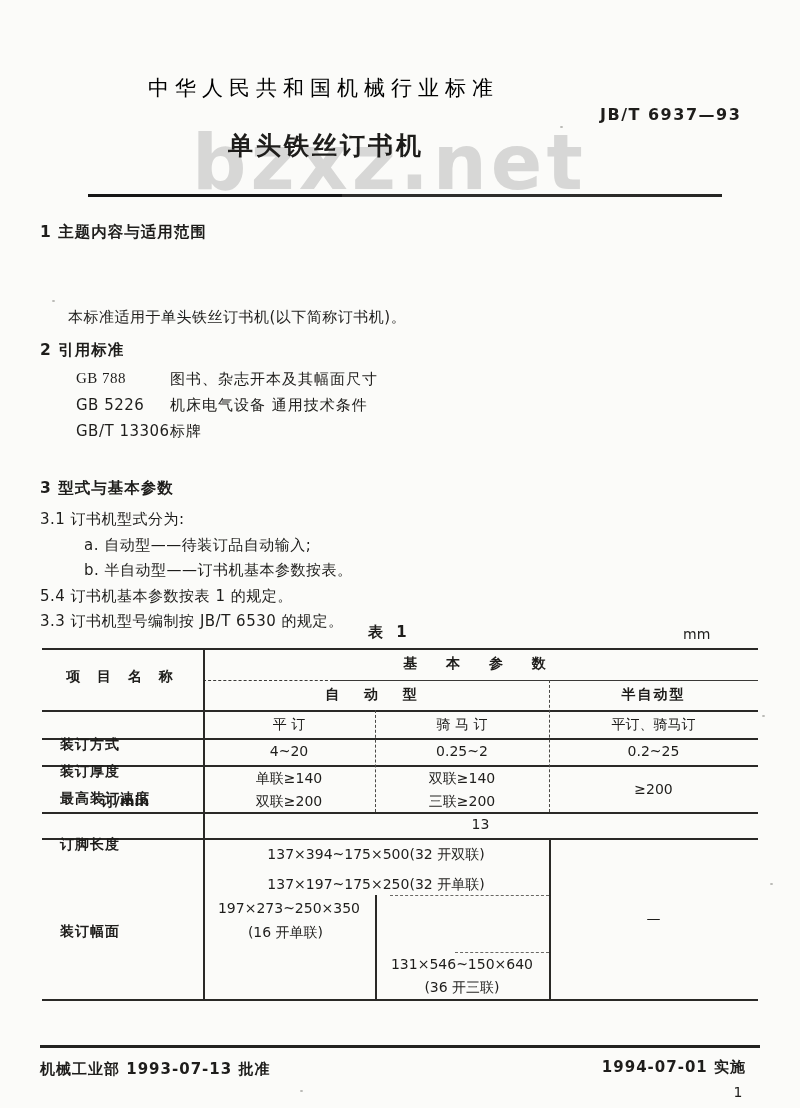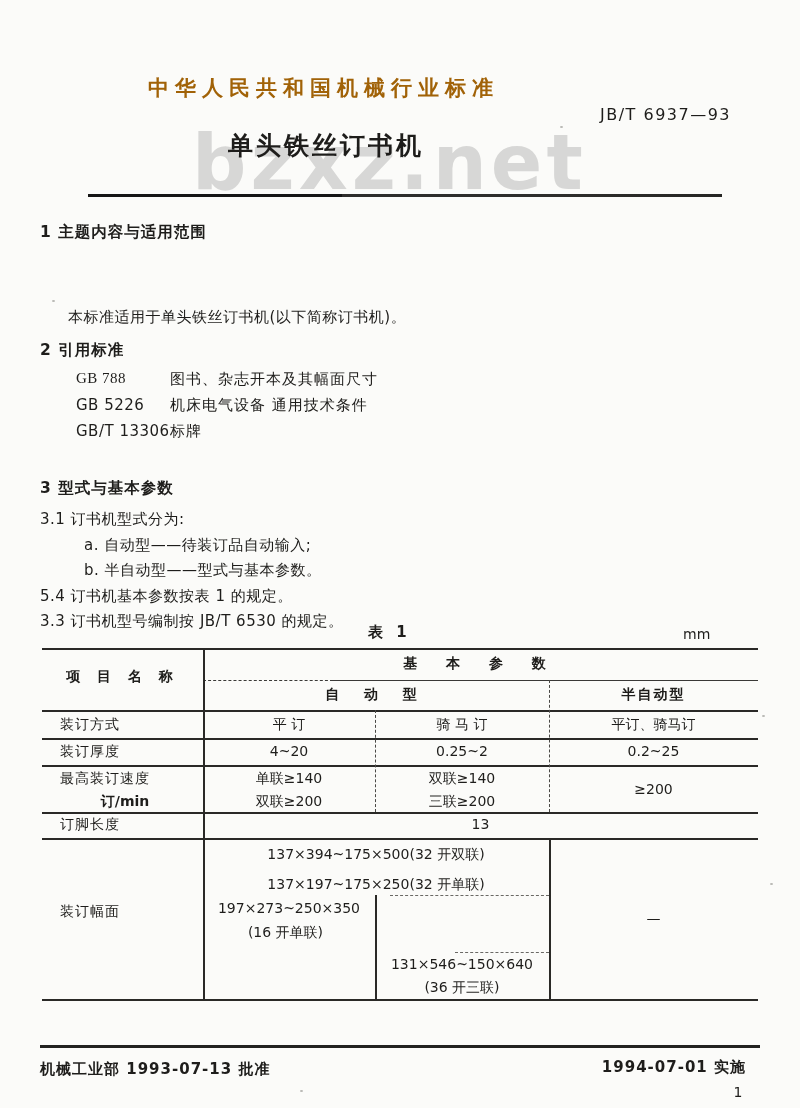--- a/index.html
+++ b/index.html
@@ -4,22 +4,22 @@
 <style>
   * { margin:0; padding:0; box-sizing:border-box; }
   html,body { background:#e8e8e8; }
   .page {
     position:relative; width:800px; height:1108px; margin:0 auto;
     background:#fbfbf9; overflow:hidden;
     font-family:"DejaVu Sans", sans-serif; color:#1e1d1b;
   }
   .abs { position:absolute; }
   
-  .org-title { top:74px; left:148px; font-size:21px; font-weight:bold; letter-spacing:6px; color:#a16207; }
-  .std-no { top:105px; left:600px; font-size:16px; font-weight:normal; letter-spacing:1.5px; }
+  .org-title { top:74px; left:148px; font-size:21px; font-weight:normal; letter-spacing:6px; color:#000000; }
+  .std-no { top:105px; left:600px; font-size:16px; font-weight:bold; letter-spacing:1.5px; }
   .doc-title { top:129px; left:228px; font-size:25px; font-weight:bold; letter-spacing:3px; }
   .watermark {
     top:118px; left:192px; font-size:76px; font-weight:bold; letter-spacing:4px;
     color:#9f9f9f; opacity:0.38; z-index:0; pointer-events:none;
   }
   .rule-top { top:194px; left:88px; width:634px; height:3px;
     background:linear-gradient(to right,#151515 0 40%, #2e2d2b 40% 75%, #262624); z-index:1; }
   
   .h-sec { font-size:15.5px; font-weight:bold; letter-spacing:1px; }
   .sec1-h { top:222px; left:40px; }
@@ -36,21 +36,21 @@
   .tbl-caption { top:623px; left:368px; font-size:15px; font-weight:bold; letter-spacing:4px; }
   .tbl-unit { top:626px; left:683px; font-size:14px; }
   
   .tbl { top:648px; left:42px; width:716px; height:353px; font-size:14px; }
   .hl { position:absolute; background:#2a2927; height:2px; }
   .hl1 { height:1px; background:#3a3937; }
   .vl { position:absolute; background:#2a2927; width:2px; }
   .vdash { position:absolute; width:0; border-left:1.5px dashed #4a4946; }
   .hdash { position:absolute; height:0; border-top:1px dashed #6a6965; }
   .tcell { position:absolute; text-align:center; }
-  .tlabel { position:absolute; text-align:left; font-weight:normal; letter-spacing:1px; }
+  .tlabel { position:absolute; text-align:left; font-weight:bold; letter-spacing:1px;margin-top:20px; }
   .bold { font-weight:bold; }
   
   .rule-bottom { top:1045px; left:40px; width:720px; height:3px; background:#232220; }
   .foot-left { top:1060px; left:40px; font-size:15px; font-weight:bold; letter-spacing:1px; }
   .foot-right { top:1058px; left:588px; width:158px; text-align:right; font-size:15px; font-weight:bold; letter-spacing:1px; }
   .foot-page { top:1084px; left:728px; width:20px; text-align:center; font-size:14px; }
   
   .speck { position:absolute; width:3px; height:2px; background:#8b8a86; border-radius:50%; opacity:.6; }
 </style>
 </head>
@@ -77,21 +77,21 @@
     <span class="ref-title">机床电气设备  通用技术条件</span>
   </div>
   <div class="abs ref-row" style="top:422px;text-align:center;">
     <span class="ref-code">GB/T 13306</span>
     <span class="ref-title">标牌</span>
   </div>
 
   <div class="abs h-sec sec3-h">3  型式与基本参数</div>
   <div class="abs s3line" style="top:510px;left:40px;">3.1  订书机型式分为:</div>
   <div class="abs s3line" style="top:536px;left:84px;">a.  自动型——待装订品自动输入;</div>
-  <div class="abs s3line" style="top:561px;left:84px;">b.  半自动型——型式与基本参数。</div>
+  <div class="abs s3line" style="top:561px;left:84px;">b.  半自动型——订书机基本参数按表。</div>
   <div class="abs s3line" style="top:587px;left:40px;">5.4  订书机基本参数按表 1 的规定。</div>
   <div class="abs s3line" style="top:612px;left:40px;">3.3  订书机型号编制按 JB/T 6530 的规定。</div>
 
   <div class="abs tbl-caption">表 1</div>
   <div class="abs tbl-unit">mm</div>
 
   <div class="abs tbl">
 
     <div class="hl" style="top:0;left:0;width:716px;"></div>
     <div class="hdash" style="top:32px;left:161px;width:130px;border-top-color:#3a3937;"></div>

